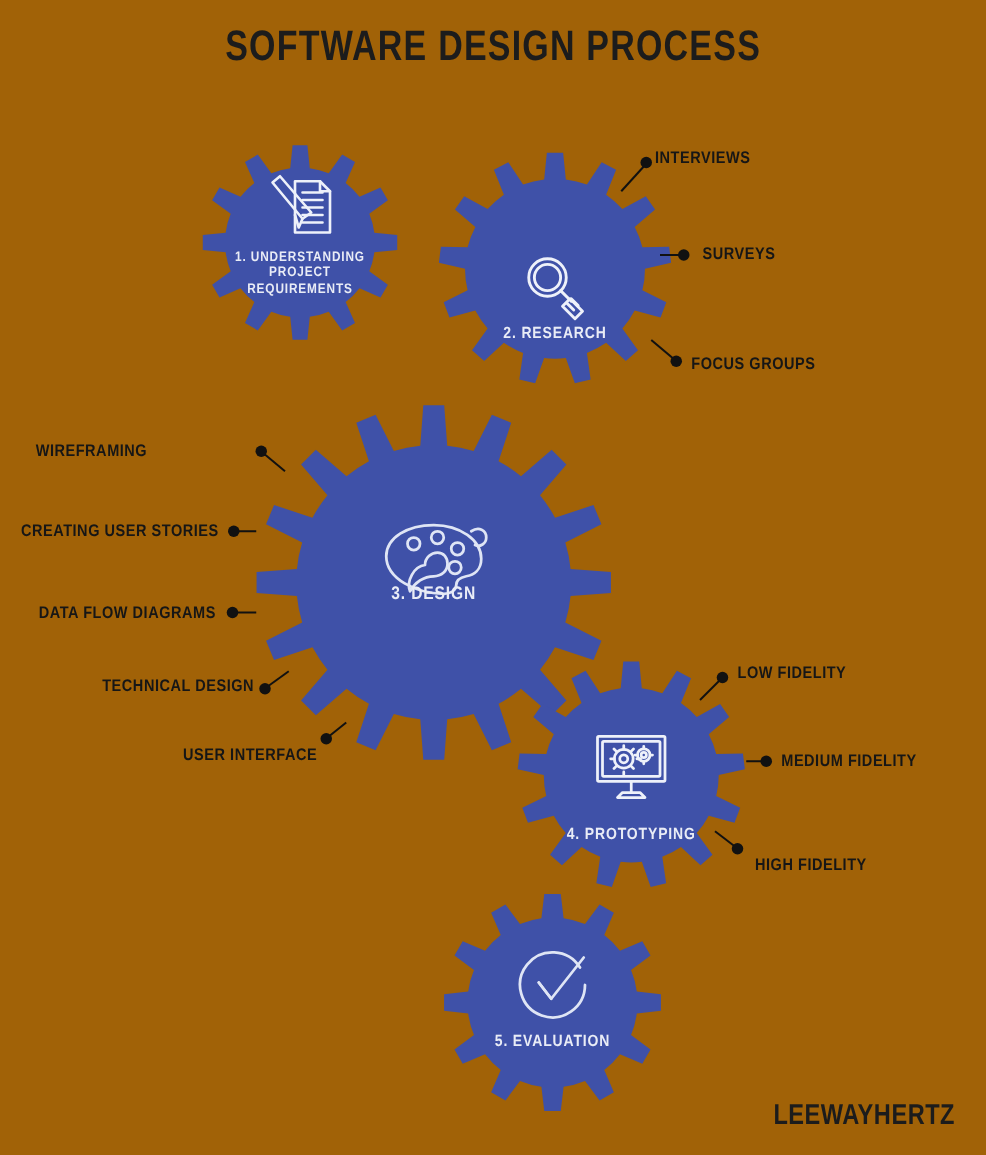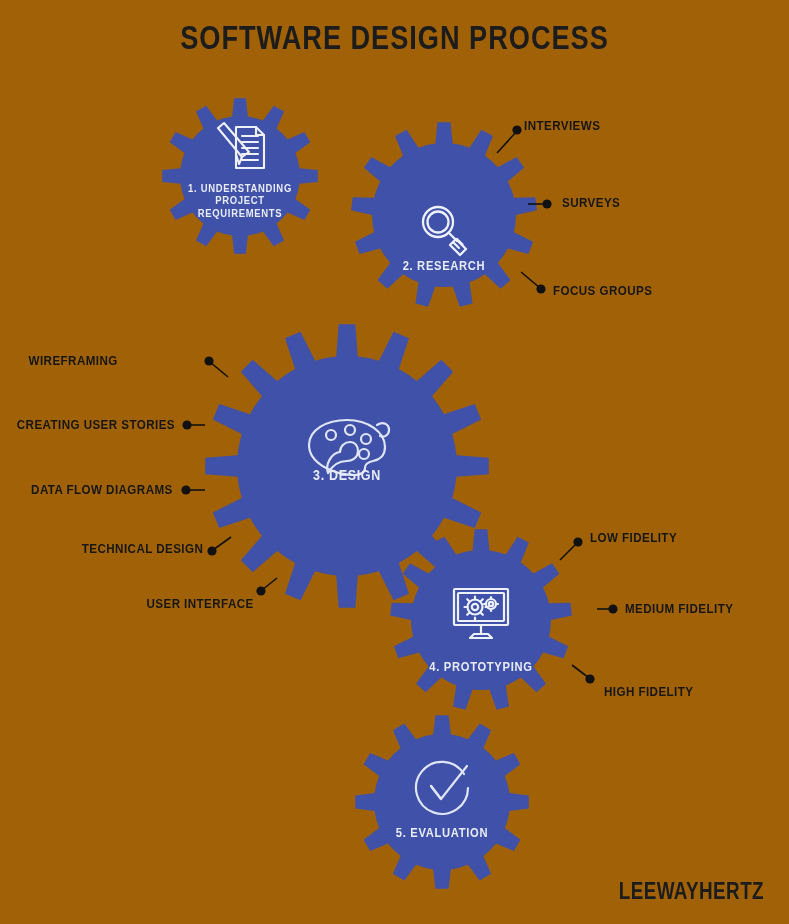--- a/index.html
+++ b/index.html
@@ -80,21 +80,21 @@
   .connector line { stroke: #111111; stroke-width: 1.6; }
   .connector circle { fill: #111111; }
 </style>
 </head>
 <body>
 
 <div id="canvas">
 
   <div id="title">SOFTWARE DESIGN PROCESS</div>
 
-  <div class="gear-wrap" style="left:158px; top:98px; width:164px; height:156px;">
+  <div class="gear-wrap" style="left:158px; top:116px; width:164px; height:156px;">
     <svg width="164" height="156" viewBox="0 0 164 156" aria-hidden="true">
       <g transform="translate(82,78)">
         <path id="g1path" fill="#3f51a8" d="M -7.83 -59.49 L -5.92 -77.78 L 5.92 -77.78 L 7.83 -59.49 A 60 60 0 0 1 22.96 -55.43 L 22.96 -55.43 L 33.76 -70.31 L 44.01 -64.40 L 36.53 -47.60 A 60 60 0 0 1 47.60 -36.53 L 47.60 -36.53 L 64.40 -44.01 L 70.31 -33.76 L 55.43 -22.96 A 60 60 0 0 1 59.49 -7.83 L 59.49 -7.83 L 77.78 -5.92 L 77.78 5.92 L 59.49 7.83 A 60 60 0 0 1 55.43 22.96 L 55.43 22.96 L 70.31 33.76 L 64.40 44.01 L 47.60 36.53 A 60 60 0 0 1 36.53 47.60 L 36.53 47.60 L 44.01 64.40 L 33.76 70.31 L 22.96 55.43 A 60 60 0 0 1 7.83 59.49 L 7.83 59.49 L 5.92 77.78 L -5.92 77.78 L -7.83 59.49 A 60 60 0 0 1 -22.96 55.43 L -22.96 55.43 L -33.76 70.31 L -44.01 64.40 L -36.53 47.60 A 60 60 0 0 1 -47.60 36.53 L -47.60 36.53 L -64.40 44.01 L -70.31 33.76 L -55.43 22.96 A 60 60 0 0 1 -59.49 7.83 L -59.49 7.83 L -77.78 5.92 L -77.78 -5.92 L -59.49 -7.83 A 60 60 0 0 1 -55.43 -22.96 L -55.43 -22.96 L -70.31 -33.76 L -64.40 -44.01 L -47.60 -36.53 A 60 60 0 0 1 -36.53 -47.60 L -36.53 -47.60 L -44.01 -64.40 L -33.76 -70.31 L -22.96 -55.43 A 60 60 0 0 1 -7.83 -59.49 Z"></path>
       </g>
       <g transform="translate(82,50)" fill="none" stroke="#eef1fa" stroke-width="2.1" stroke-linejoin="round" stroke-linecap="round">
         <path d="M -4 -21 L 16 -21 L 24 -13 L 24 20 L -4 20 Z"></path>
         <path d="M 16 -21 L 16 -13 L 24 -13"></path>
         <path d="M 2 -12 H 18 M 2 -6 H 18 M 2 0 H 18 M 2 6 H 18 M 2 12 H 18"></path>
         <path d="M -22 -20 L -16 -25 L 9 4 L 2 9 Z"></path>
         <path d="M 2 9 L -1 16 L -4 6"></path>
@@ -138,21 +138,21 @@
         <circle cx="17" cy="7" r="5"></circle>
         <path d="M 30 -22 C 36 -26 42 -23 42 -17 C 42 -12 37 -9 33 -11"></path>
         <path d="M -7 5 C -7 -1 -2 -5 3 -5 C 8 -5 11 -1 11 4 C 11 10 6 14 0 14 C -8 14 -15 19 -19 26 C -22 18 -16 6 -7 5 Z"></path>
       </g>
     </svg>
     <div class="gear-label" style="top:145px; font-size:14.5px;">
       <div>3. DESIGN</div>
     </div>
   </div>
 
-  <div class="gear-wrap" style="left:388px; top:527px; width:186px; height:186px;">
+  <div class="gear-wrap" style="left:412px; top:527px; width:186px; height:186px;">
     <svg width="186" height="186" viewBox="0 0 186 186" aria-hidden="true">
       <g transform="translate(93,93)">
         <path id="g4path" fill="#3f51a8" d="M -8.44 -69.49 L -6.37 -90.78 L 6.37 -90.78 L 8.44 -69.49 A 70 70 0 0 1 24.82 -65.45 L 24.82 -65.45 L 36.54 -83.34 L 47.83 -77.42 L 39.76 -57.61 A 70 70 0 0 1 52.40 -46.42 L 52.40 -46.42 L 71.09 -56.81 L 78.33 -46.32 L 61.98 -32.53 A 70 70 0 0 1 67.97 -16.75 L 67.97 -16.75 L 89.35 -17.27 L 90.88 -4.62 L 70.00 -0.00 A 70 70 0 0 1 67.97 16.75 L 67.97 16.75 L 87.14 26.23 L 82.62 38.15 L 61.98 32.53 A 70 70 0 0 1 52.40 46.42 L 52.40 46.42 L 64.97 63.72 L 55.43 72.17 L 39.76 57.61 A 70 70 0 0 1 24.82 65.45 L 24.82 65.45 L 27.91 86.61 L 15.54 89.66 L 8.44 69.49 A 70 70 0 0 1 -8.44 69.49 L -8.44 69.49 L -15.54 89.66 L -27.91 86.61 L -24.82 65.45 A 70 70 0 0 1 -39.76 57.61 L -39.76 57.61 L -55.43 72.17 L -64.97 63.72 L -52.40 46.42 A 70 70 0 0 1 -61.98 32.53 L -61.98 32.53 L -82.62 38.15 L -87.14 26.23 L -67.97 16.75 A 70 70 0 0 1 -70.00 0.00 L -70.00 0.00 L -90.88 -4.62 L -89.35 -17.27 L -67.97 -16.75 A 70 70 0 0 1 -61.98 -32.53 L -61.98 -32.53 L -78.33 -46.32 L -71.09 -56.81 L -52.40 -46.42 A 70 70 0 0 1 -39.76 -57.61 L -39.76 -57.61 L -47.83 -77.42 L -36.54 -83.34 L -24.82 -65.45 A 70 70 0 0 1 -8.44 -69.49 Z"></path>
       </g>
       <g transform="translate(93,83)" fill="none" stroke="#eef1fa" stroke-width="2.2" stroke-linejoin="round" stroke-linecap="round">
         <rect x="-27" y="-21" width="54" height="36" rx="1"></rect>
         <rect x="-23" y="-17" width="46" height="28" rx="1"></rect>
         <path d="M 0 15 L 0 24"></path>
         <path d="M -11 28 L 11 28 L 7 24 L -7 24 Z"></path>
         <circle cx="-6" cy="-3" r="7.5"></circle>

